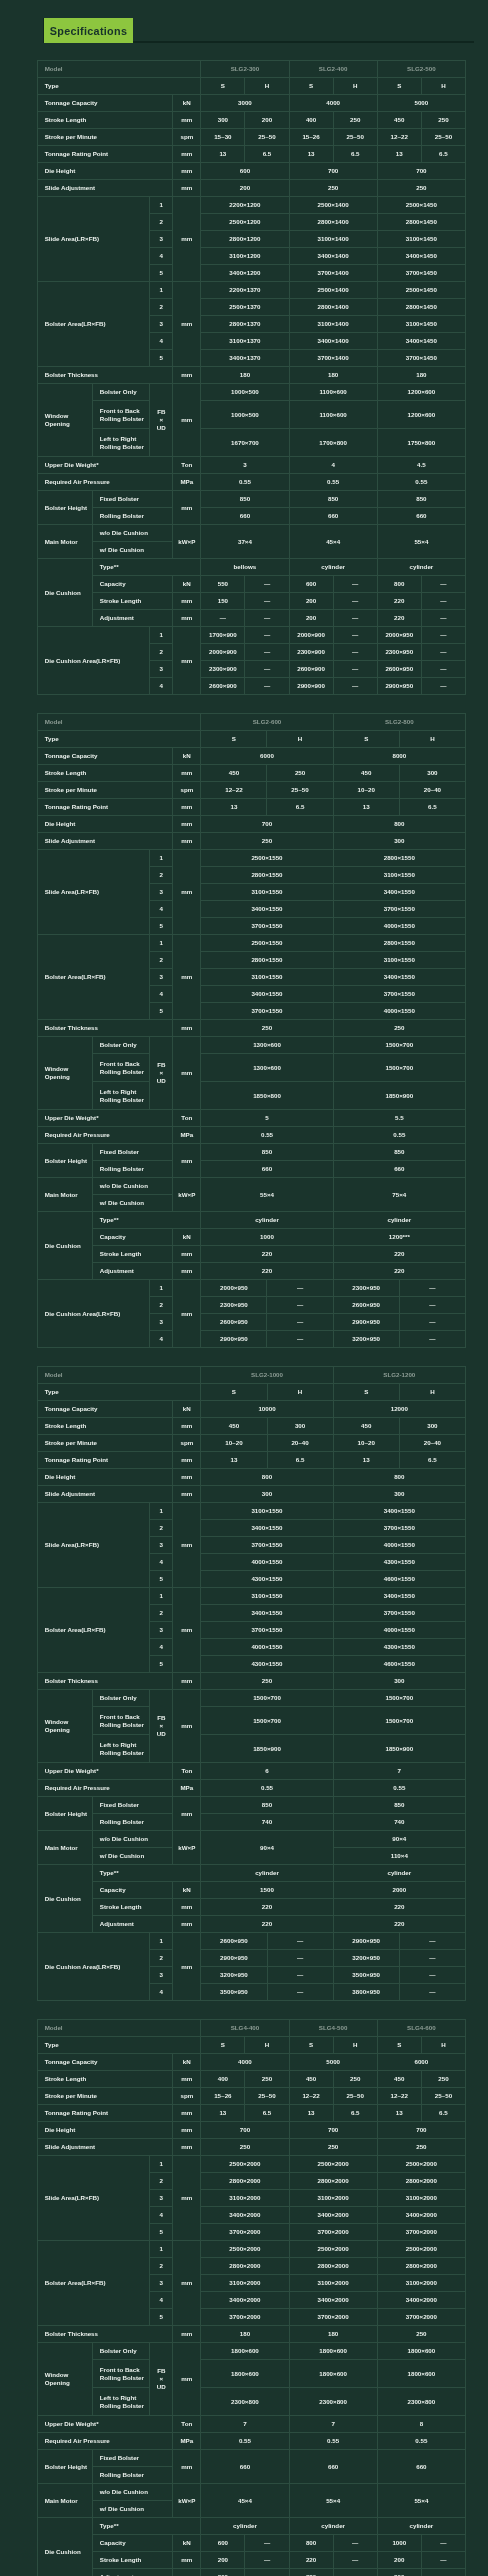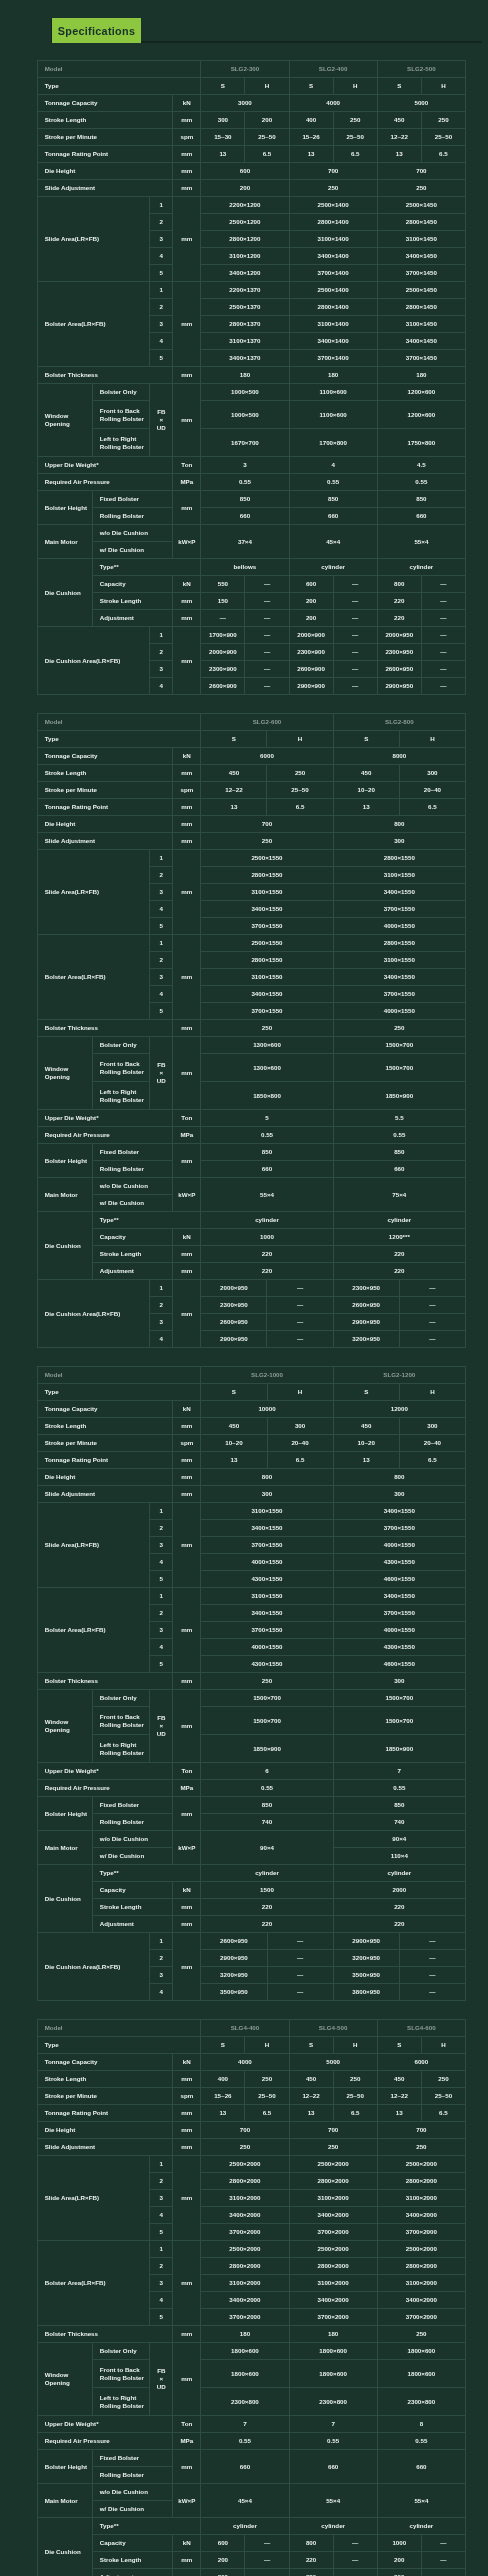--- a/index.html
+++ b/index.html
@@ -12,21 +12,21 @@
     --note-muted:#76867f;
   }
   html,body{margin:0;padding:0;}
   body{
     width:488px;height:3390px;position:relative;overflow:hidden;
     background:var(--bg);
     font-family:"Liberation Sans", sans-serif;
   }
   .decor{position:absolute;left:0;top:0;z-index:0;pointer-events:none;}
   .content{position:relative;z-index:1;}
-  .title-wrap{position:relative;height:25px;margin:18px 0 0 16px;padding-left:20px;}
+  .title-wrap{position:relative;height:25px;margin:18px 0 0 8px;padding-left:20px;}
   .title-line{position:absolute;left:36px;width:430px;top:23px;height:1.5px;background:var(--dark);}
   .title-edge{position:absolute;left:35px;top:0;width:1.5px;height:25px;background:var(--dark);}
   .title-box{
     position:absolute;left:36px;top:0;width:89px;height:25px;
     background:var(--green);color:#17322a;
     font-size:10.8px;font-weight:bold;letter-spacing:0.3px;
     display:flex;align-items:center;justify-content:center;
   }
   table.spec-table{
     border-collapse:collapse;table-layout:fixed;

